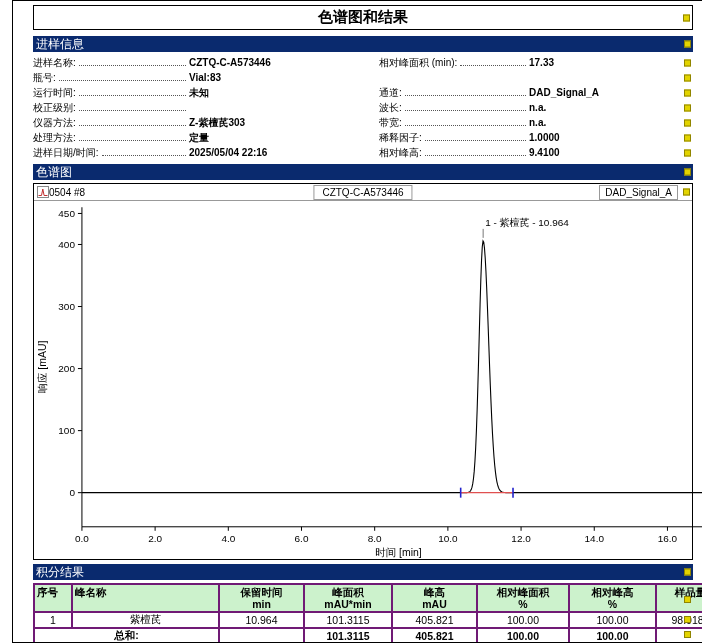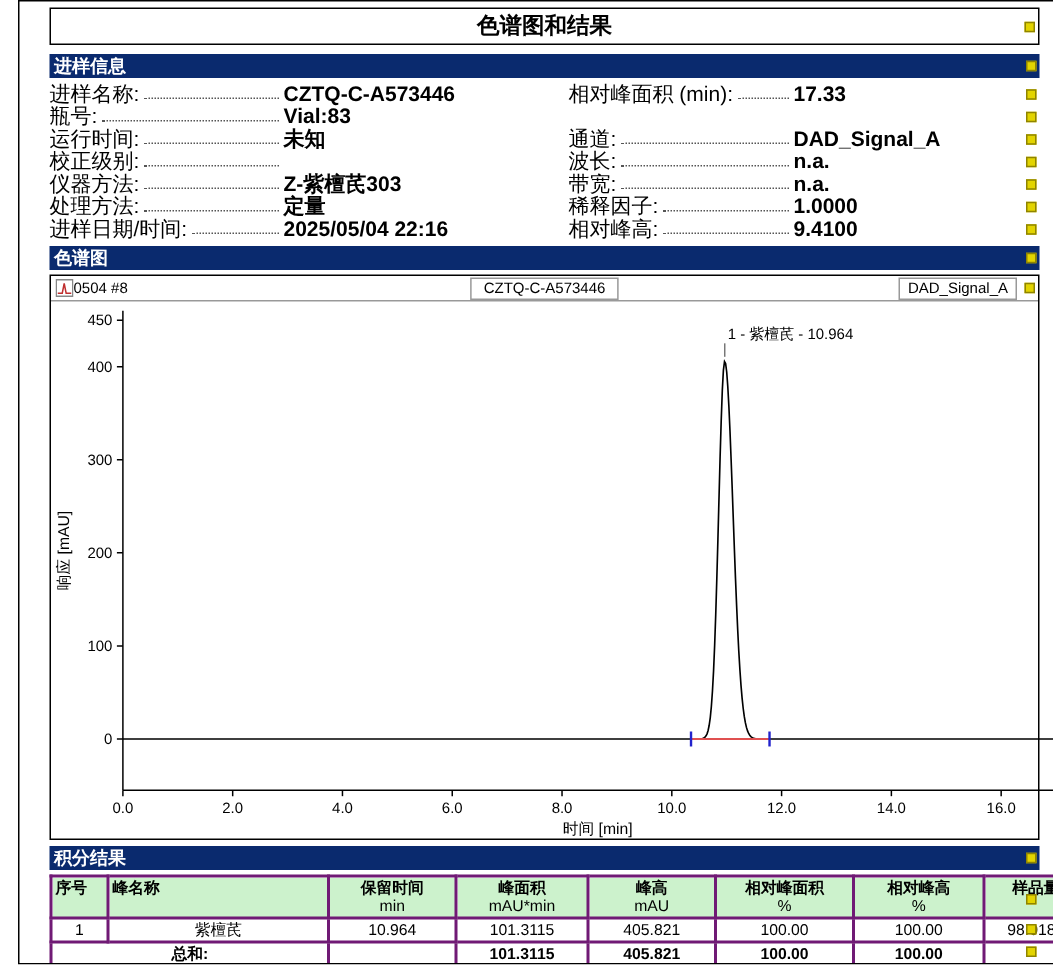--- a/index.html
+++ b/index.html
@@ -1,25 +1,25 @@
 <!DOCTYPE html>
 <html><head>
 <meta charset="utf-8">
 <style>
   * { box-sizing: border-box; }
   body { margin: 0; background: #ffffff; font-family: "Liberation Sans", "DejaVu Sans", sans-serif; }
   .page { position: relative; width: 702px; height: 643px; border: 1.5px solid #000; background: #fff; padding: 3px 20px; overflow: hidden; margin-left: 12px; }
 
   .titlebar { position: relative; border: 1px solid #000; height: 25px; display: flex; align-items: center; justify-content: center; font-weight: bold; font-size: 15px; margin: 1px 0 6px 0; }
 
-  .secbar { position: relative; background: #0a2a6e; color: #fff; font-weight: bold; font-size: 12px; height: 16px; line-height: 16px; padding-left: 3px; margin: 4px 0 3px 0; }
+  .secbar { position: relative; background: #0a2a6e; color: #fff; font-weight: normal; font-size: 12px; height: 16px; line-height: 16px; padding-left: 3px; margin: 4px 0 3px 0; }
 
   .handle { position: absolute; right: 2px; top: 50%; transform: translateY(-50%); width: 7px; height: 7px; background: #e3d400; border: 1px solid #8f8400; }
 
-  .infogrid { font-size: 14px; }
+  .infogrid { font-size: 10px; }
   .irow { position: relative; display: flex; height: 15px; line-height: 15px; padding-right: 14px; }
   .half { display: flex; }
   .hleft { width: 346px; }
   .hright { flex: 1; }
   .lbl { white-space: nowrap; }
   .dots { flex: 1; margin: 0 3px 4px 3px; border-bottom: 1px dotted #555; align-self: flex-end; }
   .val { font-weight: bold; white-space: nowrap; }
   .hleft .val { width: 190px; }
   .hright .val { width: 150px; }
 
@@ -29,21 +29,21 @@
   .stripcenter { position: absolute; left: 50%; transform: translateX(-50%); border: 1px solid #999; background: #fff; padding: 0 8px; line-height: 13px; }
   .stripright { margin-left: auto; border: 1px solid #999; padding: 0 5px; line-height: 13px; }
   svg.chrom { display: block; overflow: visible; }
   svg text { font-family: "Liberation Sans", "DejaVu Sans", sans-serif; }
 
   .tablewrap { position: relative; margin-top: 2px; padding-right: 0; }
   table.results { width: 691px; border-collapse: collapse; table-layout: fixed; font-size: 10.5px; }
   table.results th, table.results td { border: 2px solid #701a75; padding: 0 3px; overflow: hidden; white-space: nowrap; }
   table.results th { background: #ccf2cc; font-weight: bold; padding: 1px 2px; }
   .cname { line-height: 12px; }
-  .cunit { line-height: 12px; font-weight: normal; min-height: 12px; }
+  .cunit { line-height: 12px; font-weight: bold; min-height: 12px; }
   table.results td { height: 15px; text-align: center; }
   td.cleft, th.cleft { text-align: left; }
   tr.totalrow td { font-weight: bold; }
   .th1 { top: 13px; transform: none; }
   .th2 { top: 33px; transform: none; }
   .th3 { top: 48px; transform: none; }
 </style>
 </head>
 <body>
 

